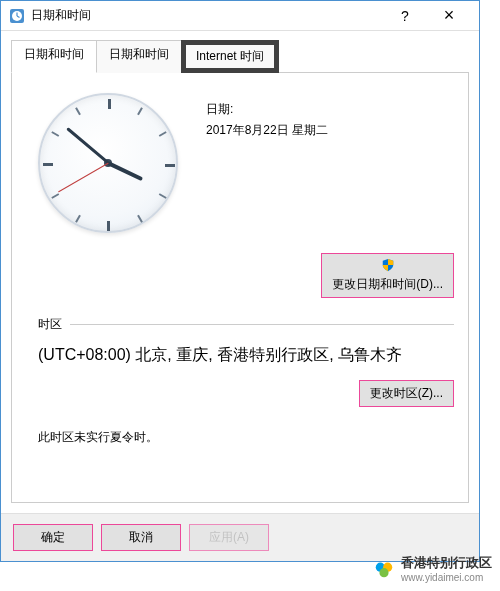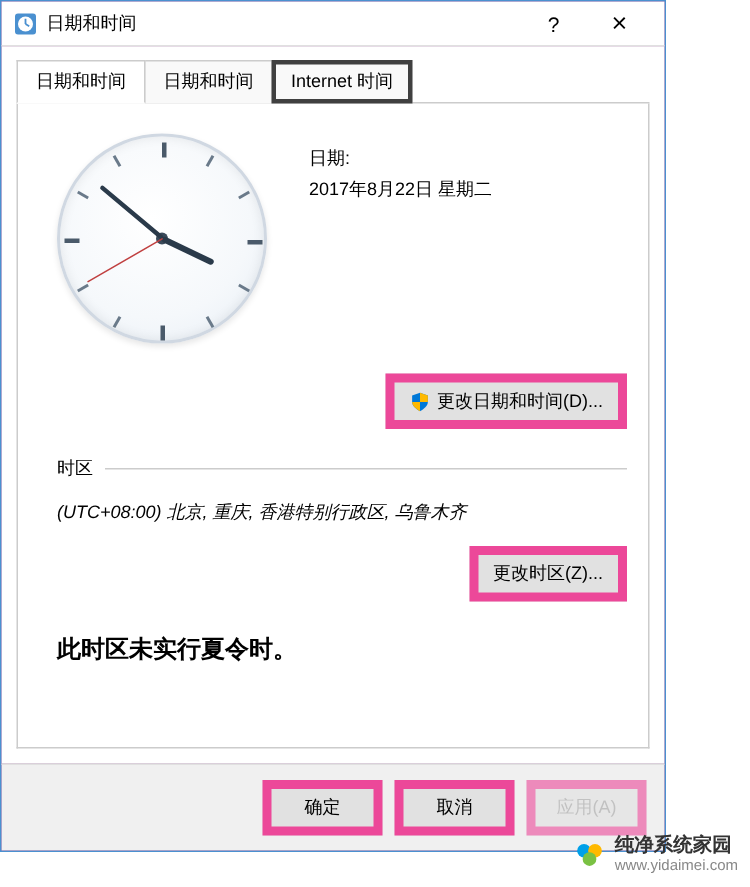--- a/index.html
+++ b/index.html
@@ -1,51 +1,51 @@
 <!DOCTYPE html>
 <html><head>
   <meta charset="utf-8">
   <style>
     * { box-sizing: border-box; margin: 0; padding: 0; }
     body { font-family: "Microsoft YaHei", "Segoe UI", Tahoma, sans-serif; font-size: 12px; background: #fff; width: 500px; height: 591px; position: relative; }
-    .window { width: 444px; border: 1px solid #4a90d0; background: #701a75; }
+    .window { width: 480px; border: 1px solid #4a90d0; background: #fef9c3; }
     .titlebar { height: 30px; background: #fff; display: flex; align-items: center; padding: 0 8px; border-bottom: 1px solid #e0e0e0; }
     .titlebar-icon { width: 16px; height: 16px; margin-right: 6px; display: inline-flex; align-items: center; justify-content: center; }
     .titlebar-title { flex: 1; font-size: 12px; color: #000; }
     .titlebar-buttons { display: flex; }
     .titlebar-btn { width: 44px; height: 30px; display: flex; align-items: center; justify-content: center; color: #000; font-size: 14px; cursor: pointer; }
     .close-btn { font-size: 18px; font-weight: 300; }
     .content { padding: 8px 10px 10px 10px; background: #fff; }
     .tabs { display: flex; border-bottom: 1px solid #ccc; position: relative; }
     .tab { padding: 5px 12px; border: 1px solid #ccc; border-bottom: none; background: #f9f9f9; margin-right: -1px; cursor: pointer; font-size: 12px; position: relative; top: 1px; }
     .tab.active { background: #fff; border-bottom: 1px solid #fff; z-index: 2; }
-    .tab.highlighted { border: 3px solid #404040; padding: 3px 10px; }
+    .tab.highlighted { border: 5px solid #404040; padding: 3px 10px; }
     .tab-panel { border: 1px solid #ccc; border-top: none; padding: 20px 14px 18px 26px; min-height: 430px; }
     .top-row { display: flex; gap: 18px; margin-bottom: 10px; }
     .clock-wrap { width: 150px; height: 150px; position: relative; }
     .clock-face { width: 140px; height: 140px; border-radius: 50%; background: radial-gradient(circle at 45% 40%, #fff 0%, #f5f8fb 60%, #e6edf5 100%); border: 2px solid #d0d8e2; position: relative; box-shadow: inset 0 0 8px rgba(0,0,0,0.08), 0 2px 4px rgba(0,0,0,0.1); }
     .clock-tick { position: absolute; left: 50%; top: 4px; width: 2px; height: 8px; background: #6a7a8a; transform-origin: 1px 66px; }
     .clock-tick.major { width: 3px; height: 10px; background: #4a5a6a; }
     .clock-hand { position: absolute; left: 50%; bottom: 50%; transform-origin: 50% 100%; background: #2a3a4a; border-radius: 2px; }
     .hand-hour { width: 4px; height: 38px; margin-left: -2px; }
     .hand-minute { width: 3px; height: 54px; margin-left: -1.5px; }
     .hand-second { width: 1px; height: 58px; margin-left: -0.5px; background: #c04040; }
     .clock-center { position: absolute; left: 50%; top: 50%; width: 8px; height: 8px; margin: -4px 0 0 -4px; background: #3a4a5a; border-radius: 50%; }
     .datetime-info { flex: 1; padding-top: 8px; font-size: 12px; color: #000; }
     .info-label { margin-bottom: 4px; }
     .info-value { margin-bottom: 16px; }
     .btn-row { display: flex; justify-content: flex-end; margin-top: 6px; margin-bottom: 18px; }
-    .win-button { background: #e1e1e1; border: 6px solid #ec4899; padding: 4px 10px; font-size: 12px; cursor: pointer; font-family: inherit; display: inline-flex; align-items: center; gap: 4px; min-width: 80px; justify-content: center; }
+    .win-button { background: #e1e1e1; border: 1px solid #ec4899; padding: 4px 10px; font-size: 12px; cursor: pointer; font-family: inherit; display: inline-flex; align-items: center; gap: 4px; min-width: 80px; justify-content: center; flex-direction: column; }
     .shield-icon { width: 14px; height: 14px; display: inline-block; }
     .section-header { display: flex; align-items: center; margin-bottom: 12px; }
     .section-title { font-size: 12px; margin-right: 8px; }
     .section-line { flex: 1; height: 1px; background: #ccc; }
-    .tz-text { font-size: 12px; margin-bottom: 14px; font-style: italic; }
-    .dst-text { font-size: 16px; margin-top: 22px; font-weight: bold; }
-    .dialog-buttons { display: flex; justify-content: flex-end; gap: 8px; padding: 10px 12px; border-top: 1px solid #e0e0e0; background: #f0f0f0; }
+    .tz-text { font-size: 16px; margin-bottom: 14px; }
+    .dst-text { font-size: 12px; margin-top: 22px; }
+    .dialog-buttons { display: flex; gap: 8px; padding: 10px 12px; border-top: 1px solid #e0e0e0; background: #f0f0f0; }
     .watermark { position: absolute; right: 8px; bottom: 8px; display: flex; align-items: center; gap: 6px; font-size: 13px; color: #333; }
     .watermark-sub { font-size: 10px; color: #888; }
     .wm-icon { width: 22px; height: 22px; }
   </style>
 </head>
 <body>
 
 <div class="window">
   <div class="titlebar">
     <span class="titlebar-icon">
@@ -137,16 +137,16 @@
 
 <div class="watermark">
   <span class="wm-icon">
     <svg viewBox="0 0 24 24" width="22" height="22">
         <circle cx="8" cy="10" r="5" fill="#00a0e9"></circle>
         <circle cx="16" cy="10" r="5" fill="#ffb900"></circle>
         <circle cx="12" cy="16" r="5" fill="#7ac143"></circle>
       </svg>
   </span>
   <div>
-    <div style="font-weight:600">纯净系统家园</div>
+    <div style="font-weight:600">香港特别行政区</div>
     <div class="watermark-sub">www.yidaimei.com</div>
   </div>
 </div>
 
 </body></html>

